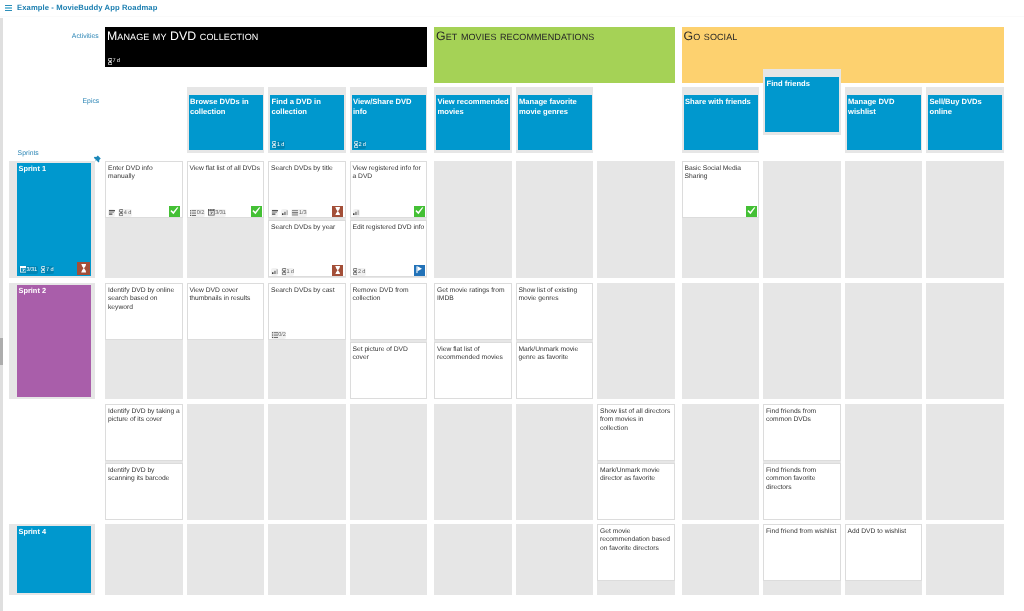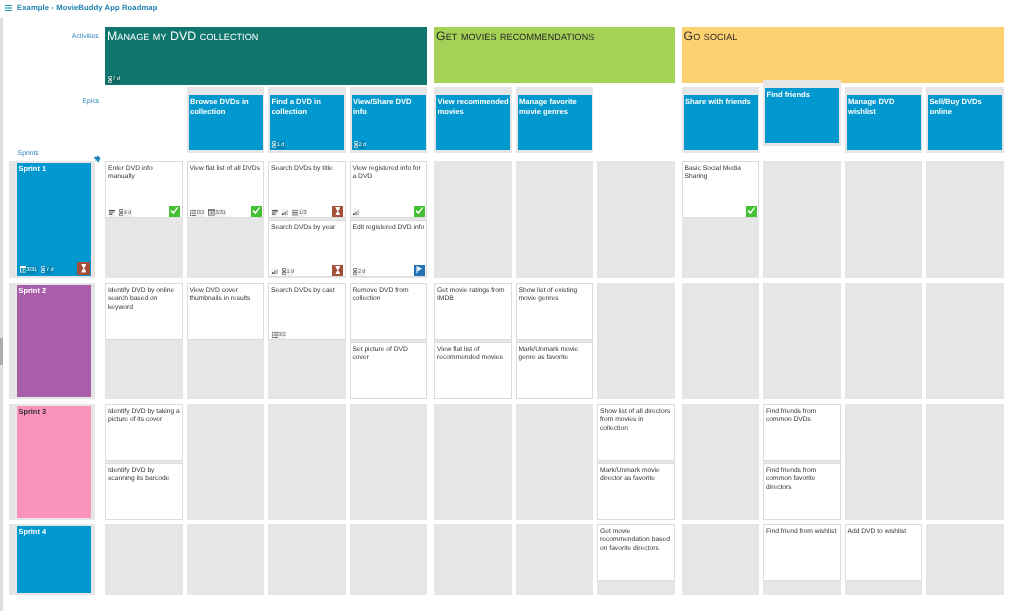--- a/index.html
+++ b/index.html
@@ -88,21 +88,21 @@
   <div id="vscroll-track">
     <div id="vscroll-thumb"></div>
   </div>
   <div id="board">
     <div class="rowlabel" style="top:17.0px;width:98.7px">Activities</div>
     <div class="rowlabel" style="top:82.0px;width:99.2px">Epics</div>
     <div class="rowlabel" style="top:134.0px;left:17.6px;text-align:left">Sprints</div>
     <div style="position:absolute;left:93.0px;top:134.5px"><svg class="icon" width="8" height="8" viewBox="0 0 16 16">
           <path fill="#1b87b8" d="M9.6 0.8 L6.5 3.9 L3.3 3.7 L1.6 5.4 L6.0 9.8 L1.3 14.9 L6.7 10.5 L11.0 14.9 L12.7 13.2 L12.4 10.0 L15.5 6.9 Z"></path>
         </svg></div>
-    <div class="activity" style="position:absolute;left:105.0px;top:11.0px;width:322.0px;height:58px;background:#0f766e;color:#ffffff">
+    <div class="activity" style="position:absolute;left:105.0px;top:11.0px;width:322.0px;height:40px;background:#000000;color:#ffffff">
       <div class="atitle">Manage my DVD collection</div>
       <div class="badges">
           <span class="badge onblue" style="color:#ffffff">
             <svg class="icon" width="4.4" height="7.2" viewBox="0 0 11 18">
               <g fill="none" stroke="currentColor" stroke-width="2.1">
                 <rect x="1.05" y="1.05" width="8.9" height="6.4" rx="2.1"></rect>
                 <rect x="1.05" y="10.55" width="8.9" height="6.4" rx="2.1"></rect>
               </g>
               <rect x="4.0" y="7.0" width="3.0" height="4.0" fill="currentColor"></rect>
             </svg>
@@ -163,21 +163,21 @@
     <div class="epiccell" style="position:absolute;left:434.0px;top:71.0px;width:77.5px;height:66.0px">
       <div class="epic">
         <div class="etitle">View recommended movies</div>
       </div>
     </div>
     <div class="epiccell" style="position:absolute;left:681.5px;top:71.0px;width:77.5px;height:66.0px">
       <div class="epic">
         <div class="etitle">Share with friends</div>
       </div>
     </div>
-    <div class="epiccell" style="position:absolute;left:763.0px;top:64px;width:77.5px;height:66.0px">
+    <div class="epiccell" style="position:absolute;left:763.0px;top:53px;width:77.5px;height:66.0px">
       <div class="epic">
         <div class="etitle">Find friends</div>
       </div>
     </div>
     <div class="epiccell" style="position:absolute;left:844.5px;top:71.0px;width:77.5px;height:66.0px">
       <div class="epic">
         <div class="etitle">Manage DVD wishlist</div>
       </div>
     </div>
     <div class="epiccell" style="position:absolute;left:926.0px;top:71.0px;width:77.5px;height:66.0px">
@@ -462,25 +462,20 @@
       <div class="storycell" style="position:absolute;left:597.0px;top:267.0px;width:77.5px;height:116.0px">
       </div>
       <div class="storycell" style="position:absolute;left:681.5px;top:267.0px;width:77.5px;height:116.0px">
       </div>
       <div class="storycell" style="position:absolute;left:763.0px;top:267.0px;width:77.5px;height:116.0px">
       </div>
       <div class="storycell" style="position:absolute;left:844.5px;top:267.0px;width:77.5px;height:116.0px">
       </div>
       <div class="storycell" style="position:absolute;left:926.0px;top:267.0px;width:77.5px;height:116.0px">
       </div>
-    <div class="sprintcell" style="position:absolute;left:9.0px;top:388.0px;width:86.0px;height:116.0px">
-      <div class="sprintbox" style="background:#fa94bc;color:#333333">
-        <div class="stitle">Sprint 3</div>
-      </div>
-    </div>
       <div class="storycell" style="position:absolute;left:105.0px;top:388.0px;width:77.5px;height:116.0px">
         <div class="card" style="height:57px;margin-bottom:2px">
           <div class="ctitle">Identify DVD by taking a picture of its cover</div>
         </div>
         <div class="card" style="height:57px;margin-bottom:2px">
           <div class="ctitle">Identify DVD by scanning its barcode</div>
         </div>
       </div>
       <div class="storycell" style="position:absolute;left:186.5px;top:388.0px;width:77.5px;height:116.0px">
       </div>

